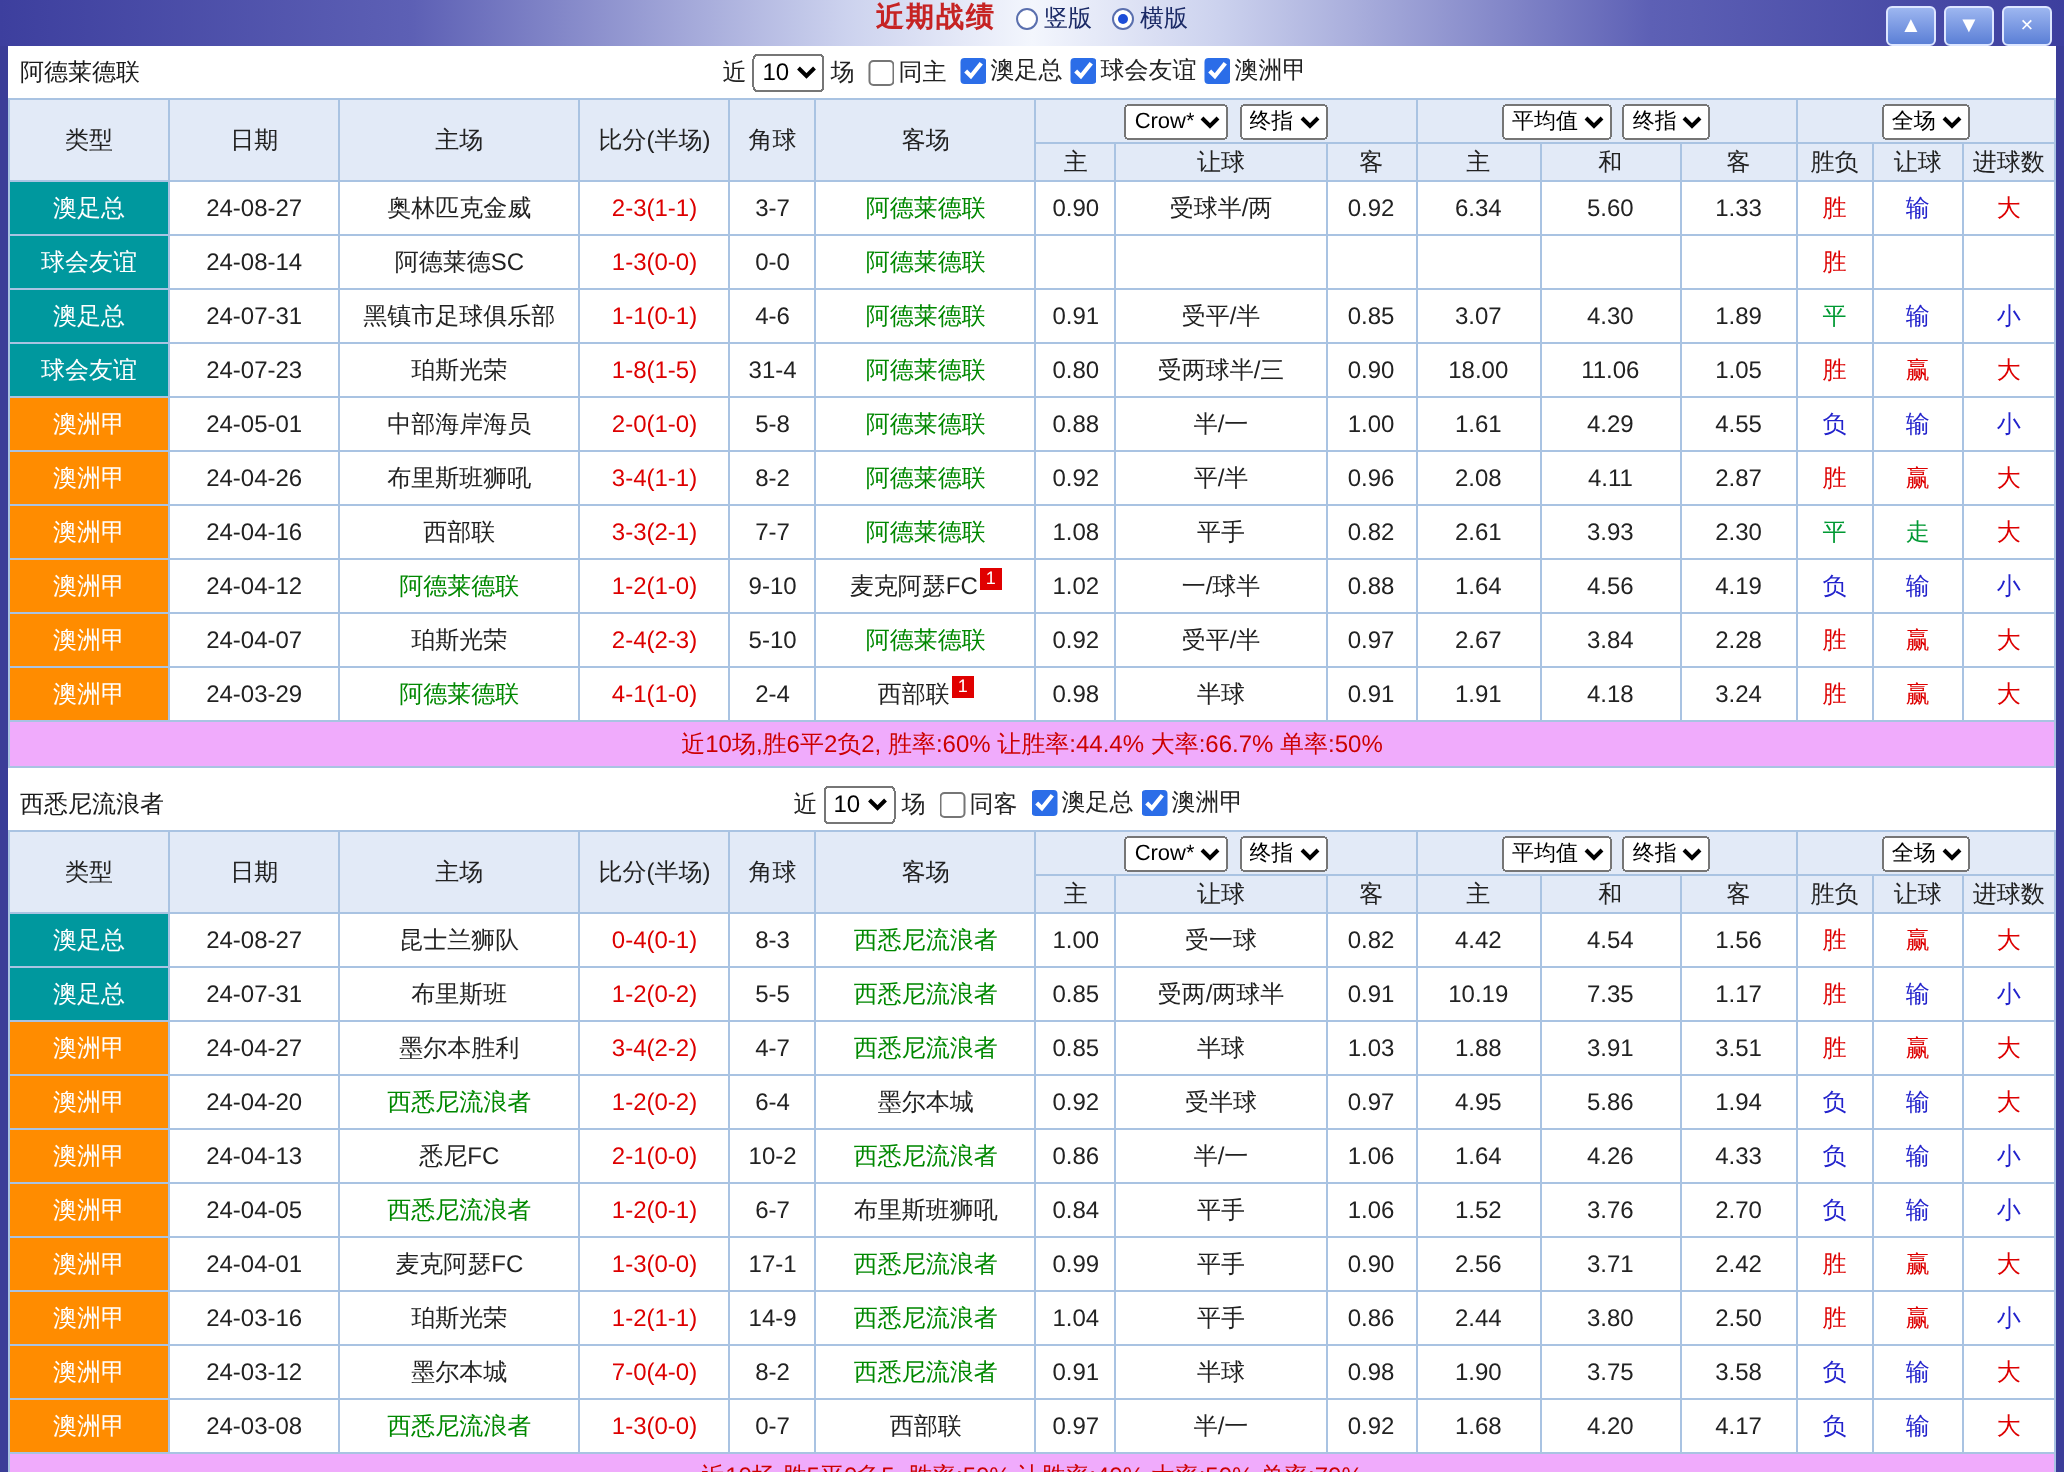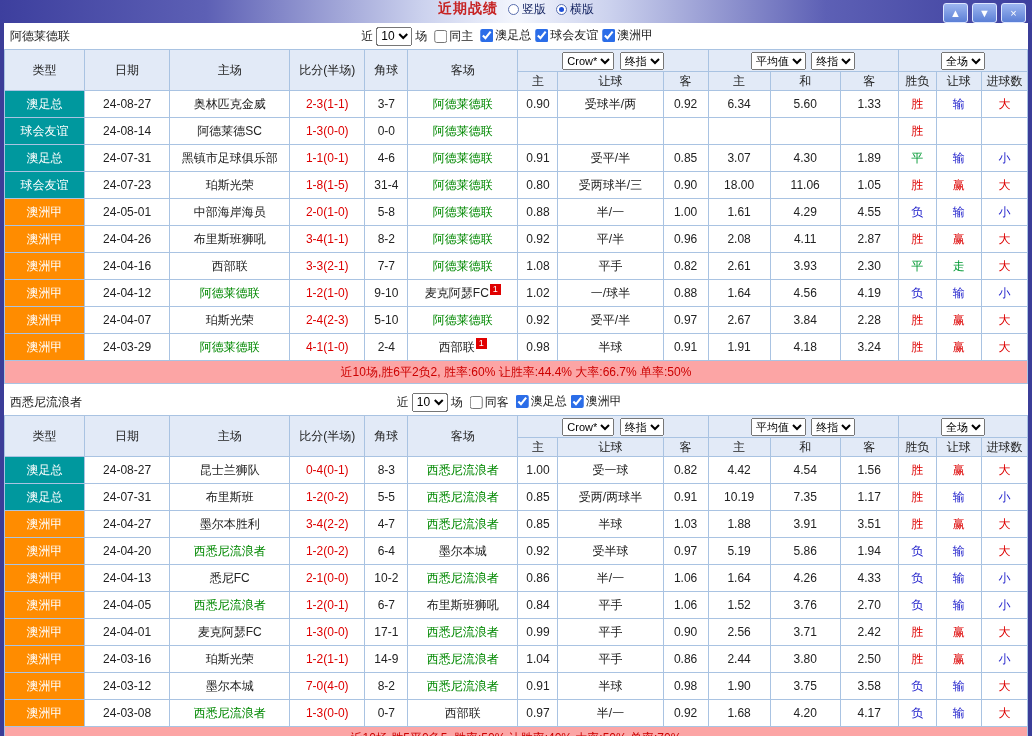--- a/index.html
+++ b/index.html
@@ -40,21 +40,21 @@
     border:1px solid #a9c3e2;text-align:center;font-size:12px;font-weight:normal;
     overflow:hidden;white-space:nowrap;padding:0 1px;box-sizing:border-box;
   }
   thead th{background:#e2eaf7;color:#222;}
   tr.h1 th{height:22px;}
   tr.h2 th{height:19px;}
   .sel-cell select{height:18px;font-size:11px;margin:0 1px;max-width:64px;}
   tbody tr{height:27px;}
   td.type-cell{color:#fff;}
   .badge{display:inline-block;background:#e00000;color:#fff;font-size:9px;line-height:11px;min-width:9px;padding:0 1px;margin-left:1px;vertical-align:super;}
-  .summary{height:23px;line-height:23px;text-align:center;color:#cc0000;background:#fca5a5;
+  .summary{height:23px;line-height:23px;text-align:center;color:#cc0000;background:#f0abfc;
     border:1px solid #a9c3e2;border-top:none;box-sizing:border-box;}
   .divider{height:5px;background:#fff;}
 </style>
 </head>
 <body>
 
 <div class="window">
 
   <div class="titlebar">
     <div class="title-center">
@@ -453,21 +453,21 @@
             <tr>
               <td class="type-cell" style="background: rgb(255, 140, 0);">澳洲甲</td>
               <td>24-04-20</td>
               <td style="color: rgb(0, 136, 0);">西悉尼流浪者</td>
               <td style="color: rgb(221, 0, 0);">1-2(0-2)</td>
               <td>6-4</td>
               <td style="color: rgb(34, 34, 34);">墨尔本城</td>
               <td>0.92</td>
               <td>受半球</td>
               <td>0.97</td>
-              <td>5.19</td>
+              <td>4.95</td>
               <td>5.86</td>
               <td>1.94</td>
               <td style="color: rgb(34, 34, 204);">负</td>
               <td style="color: rgb(34, 34, 204);">输</td>
               <td style="color: rgb(221, 0, 0);">大</td>
             </tr>
             <tr>
               <td class="type-cell" style="background: rgb(255, 140, 0);">澳洲甲</td>
               <td>24-04-13</td>
               <td style="color: rgb(34, 34, 34);">悉尼FC</td>

